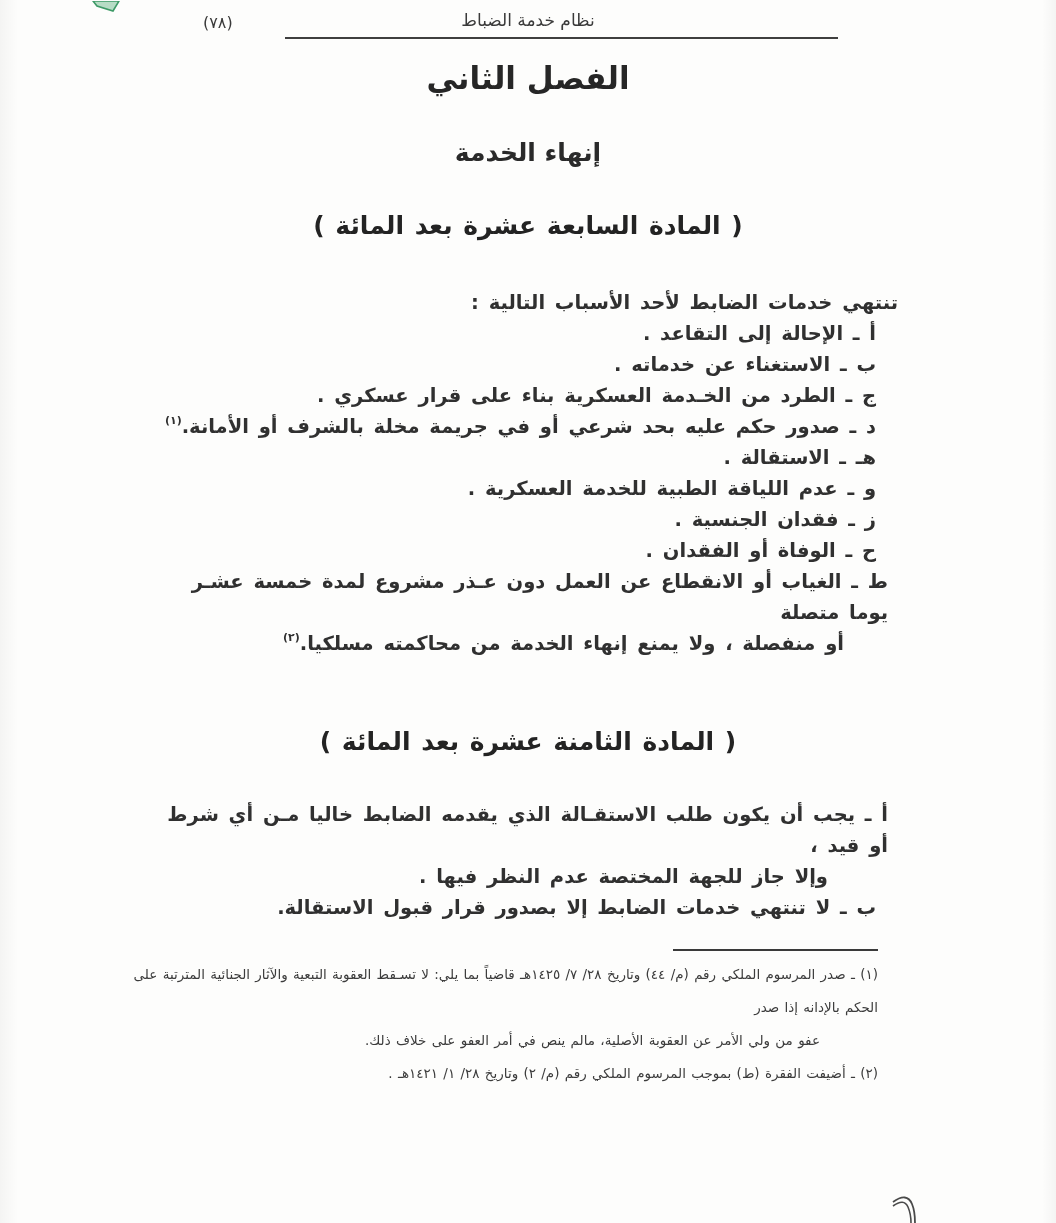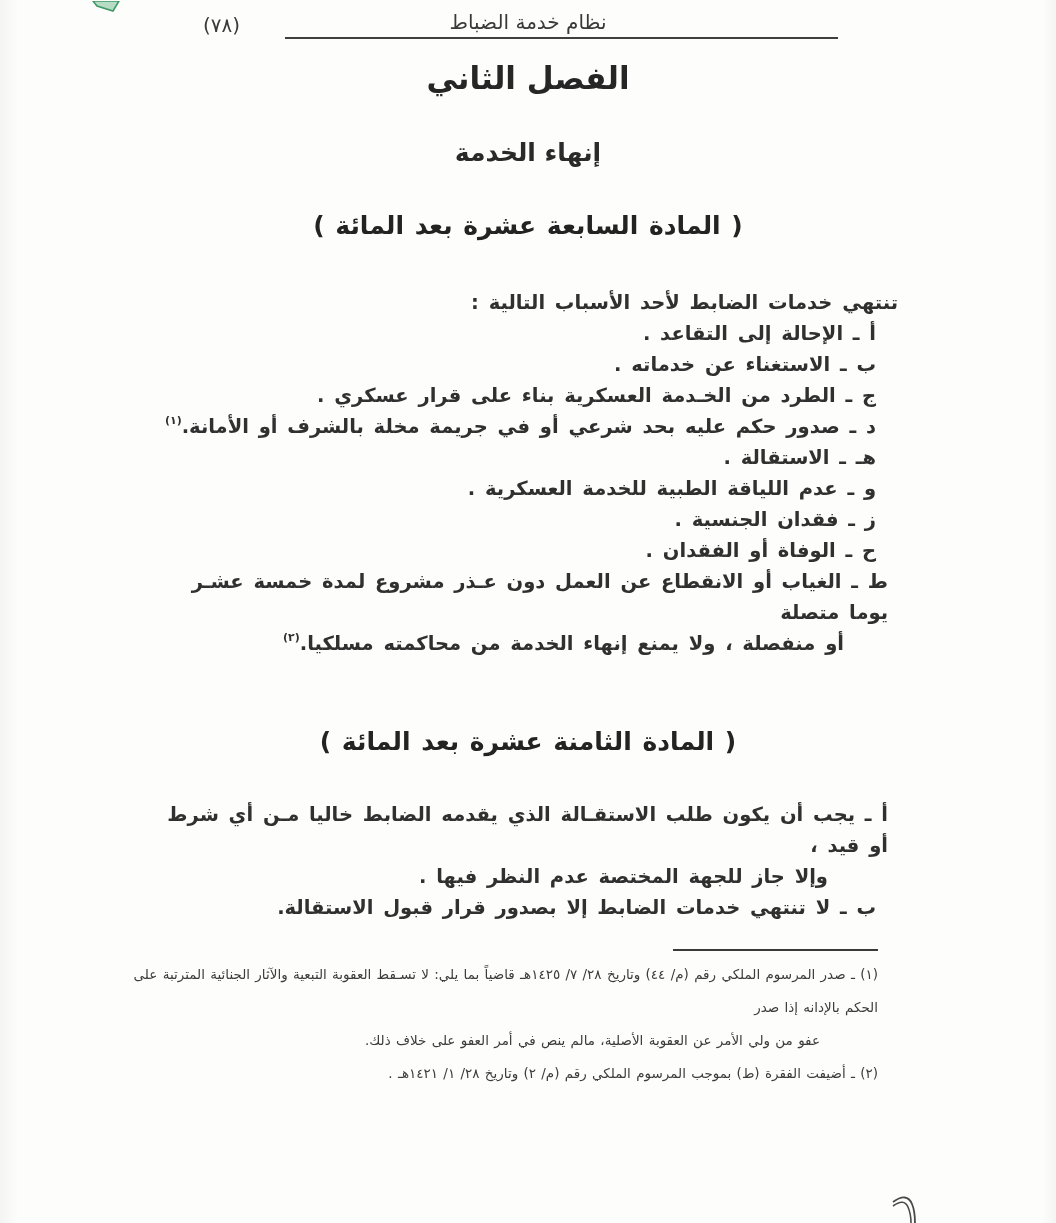--- a/index.html
+++ b/index.html
@@ -18,26 +18,26 @@
     content:"";position:absolute;inset:0;pointer-events:none;
     background:
       linear-gradient(90deg, rgba(0,0,0,0.035), rgba(0,0,0,0) 18px),
       linear-gradient(270deg, rgba(0,0,0,0.035), rgba(0,0,0,0) 14px);
   }
 
   
   .header-row{position:relative;height:40px;}
   .running-title{
     position:absolute;top:10px;left:0;right:0;
-    text-align:center;font-size:20px;color:#3a3a3a;
+    text-align:center;font-size:17px;color:#3a3a3a;
     font-family:"DejaVu Sans",sans-serif;
   }
   .page-number{
     position:absolute;top:13px;left:203px;
-    font-size:20px;color:#3a3a3a;direction:ltr;
+    font-size:16px;color:#3a3a3a;direction:ltr;
   }
   .header-rule{
     position:absolute;top:37px;left:285px;width:553px;height:0;
     border-top:2.5px solid #3f3f3f;
   }
 
   
   .chapter-title{
     margin:18px 0 0 0;text-align:center;
     font-size:31px;font-weight:bold;color:#262626;

